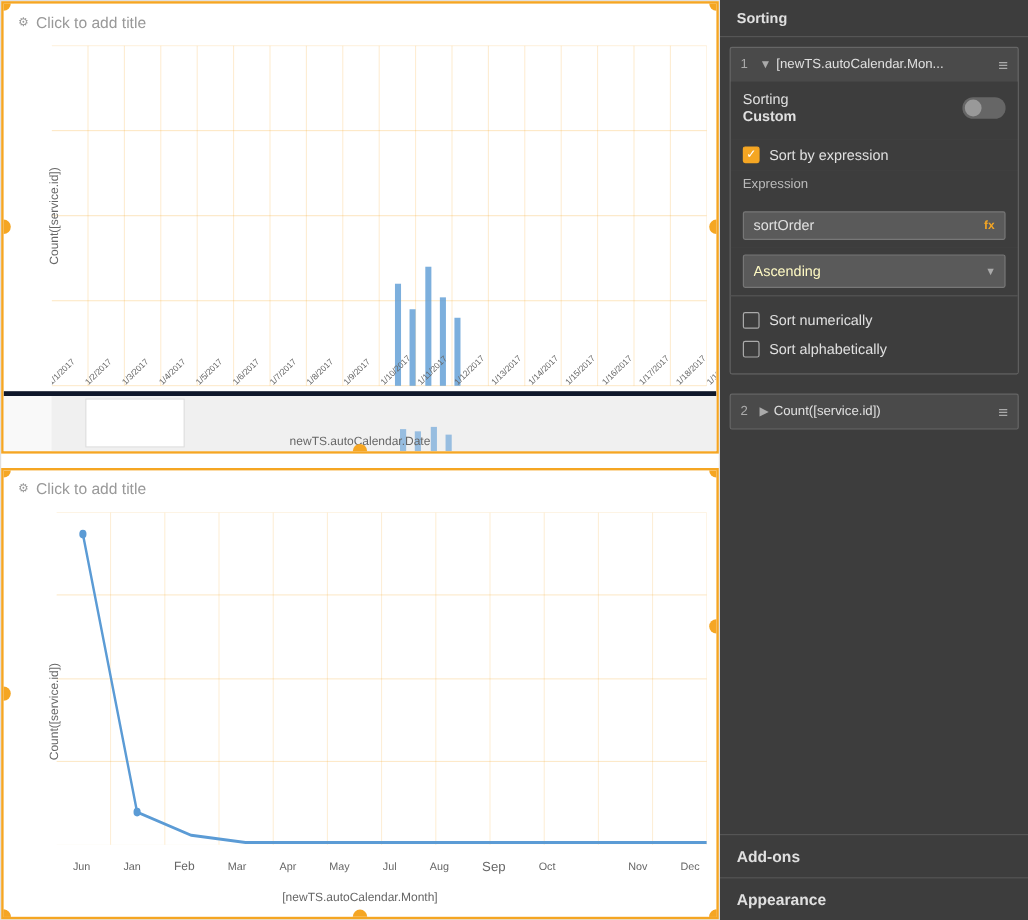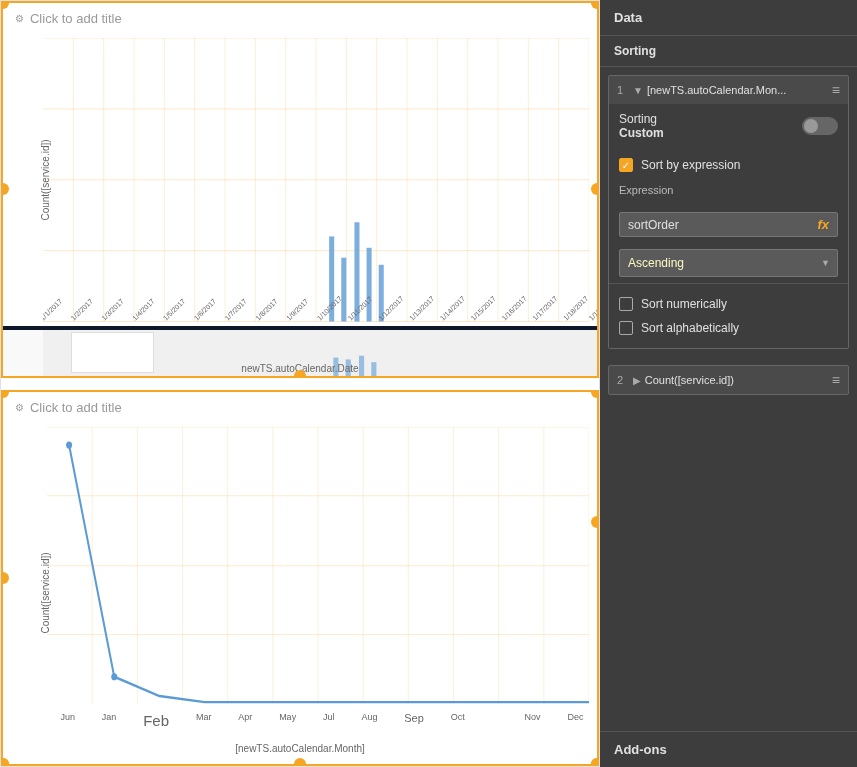--- a/index.html
+++ b/index.html
@@ -260,23 +260,22 @@
       flex: 1;
       background: transparent;
       border: none;
       color: #e0e0e0;
       font-size: 12px;
       outline: none;
     }
 
     .fx-button {
       color: #f5a623;
-      font-style: italic;
       font-weight: bold;
-      font-size: 13px;
+      font-size: 10px;
       cursor: pointer;
     }
 
     
     .dropdown-section {
       padding: 6px 10px;
       background: #3d3d3d;
     }
 
     .dropdown-select {
@@ -493,21 +492,21 @@
         <polyline points="22,15 67,207 112,223 157,228 202,228 247,228 315,228 360,228 405,228 450,228 495,228 540,228" fill="none" stroke="#5b9bd5" stroke-width="2"></polyline>
 
         <circle cx="22" cy="15" r="3" fill="#5b9bd5"></circle>
         <circle cx="67" cy="207" r="3" fill="#5b9bd5"></circle>
       </svg>
 
       
       <div style="position:absolute; bottom:35px; left:44px; right:0; display:flex; justify-content:space-around;">
         <span style="font-size:9px; color:#666;">Jun</span>
         <span style="font-size:9px; color:#666;">Jan</span>
-        <span style="font-size:15px; color:#666;">Feb</span>
+        <span style="font-size:10px; color:#666;">Feb</span>
         <span style="font-size:9px; color:#666;">Mar</span>
         <span style="font-size:9px; color:#666;">Apr</span>
         <span style="font-size:9px; color:#666;">May</span>
         <span style="font-size:9px; color:#666;">Jul</span>
         <span style="font-size:9px; color:#666;">Aug</span>
         <span style="font-size:11px; color:#666;">Sep</span>
         <span style="font-size:9px; color:#666;">Oct</span>
         <span style="font-size:9px; color:#666;margin-left:33px;">Nov</span>
         <span style="font-size:9px; color:#666;">Dec</span>
       </div>
@@ -516,21 +515,20 @@
     </div>
 
     <div style="position:absolute; bottom:-6px; left:50%; transform:translateX(-50%); width:12px; height:12px; background:#f5a623; border-radius:50%; z-index:10;"></div>
     <div style="position:absolute; bottom:-6px; left:-6px; width:12px; height:12px; background:#f5a623; border-radius:50%; z-index:10;"></div>
     <div style="position:absolute; bottom:-6px; right:-6px; width:12px; height:12px; background:#f5a623; border-radius:50%; z-index:10;"></div>
   </div>
 </div>
 
 <div class="right-panel">
 
-  <div class="panel-section-header">Data</div>
 
   <div class="sorting-header">Sorting</div>
 
   <div class="sort-item">
     <div class="sort-item-header">
       <span class="sort-item-number">1</span>
       <span class="sort-item-expand">▼</span>
       <span class="sort-item-name">[newTS.autoCalendar.Mon...</span>
       <span class="sort-item-menu">≡</span>
     </div>
@@ -587,13 +585,14 @@
       <span class="sort-item-expand">▶</span>
       <span class="sort-item-name">Count([service.id])</span>
       <span class="sort-item-menu">≡</span>
     </div>
   </div>
 
   <div style="flex:1; background:#3d3d3d;"></div>
 
   <div class="bottom-section">Add-ons</div>
 
+  <div class="bottom-section">Appearance</div>
 </div>
 
 </body></html>

